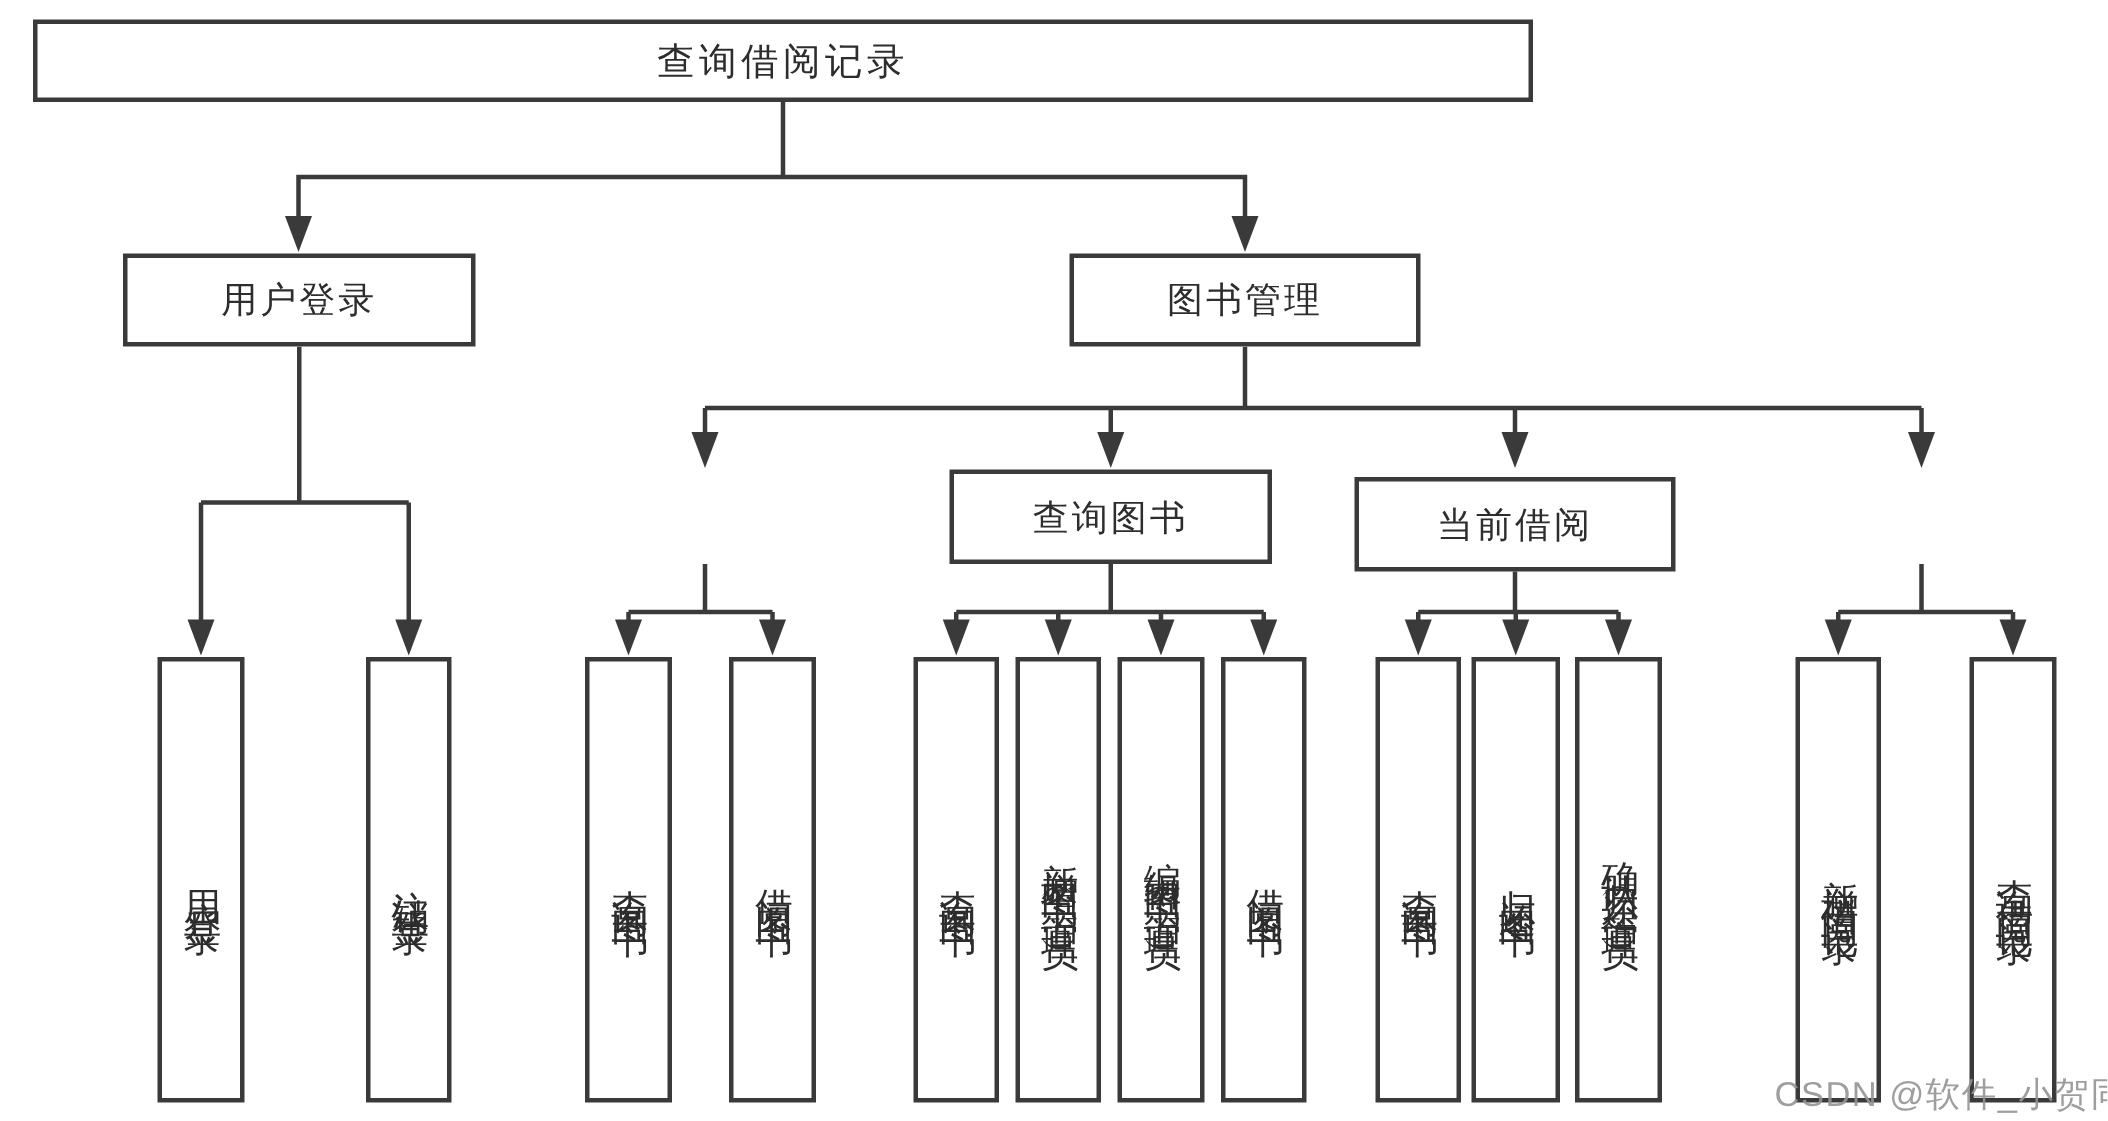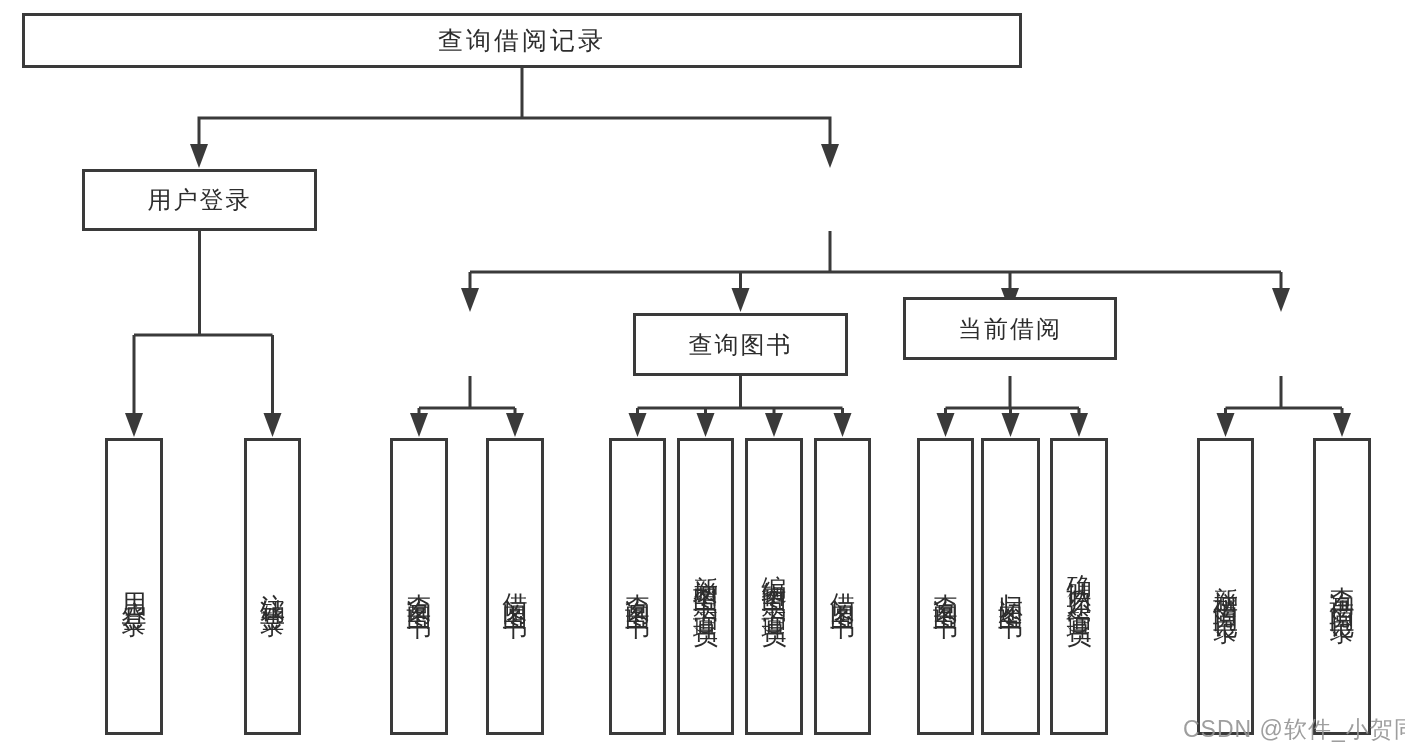--- a/index.html
+++ b/index.html
@@ -106,25 +106,28 @@
     <polygon points="1333,413 1351,413 1342,437"></polygon>
   </svg>
 
   <div class="node root" style="left:22px;top:13px;width:1000px;height:55px;">
     <span class="lbl">查询借阅记录</span>
   </div>
 
   <div class="node" style="left:82px;top:169px;width:235px;height:62px;">
     <span class="lbl">用户登录</span>
   </div>
+  <div class="node" style="left:713px;top:169px;width:234px;height:62px;">
+    <span class="lbl">图书管理</span>
+  </div>
 
   <div class="node" style="left:633px;top:313px;width:215px;height:63px;">
     <span class="lbl">查询图书</span>
   </div>
-  <div class="node" style="left:903px;top:297px;width:214px;height:63px;">
+  <div class="node" style="left:903px;top:318px;width:214px;height:63px;">
     <span class="lbl">当前借阅</span>
   </div>
 
   <div class="node vert" style="left:105px;top:438px;width:58px;height:297px;">
     <span class="lbl">用户登录</span>
   </div>
   <div class="node vert" style="left:244px;top:438px;width:57px;height:297px;">
     <span class="lbl">注销登录</span>
   </div>
   <div class="node vert" style="left:390px;top:438px;width:58px;height:297px;">

